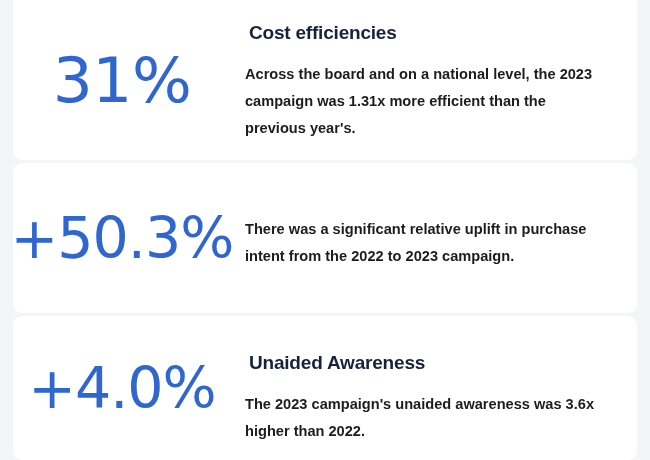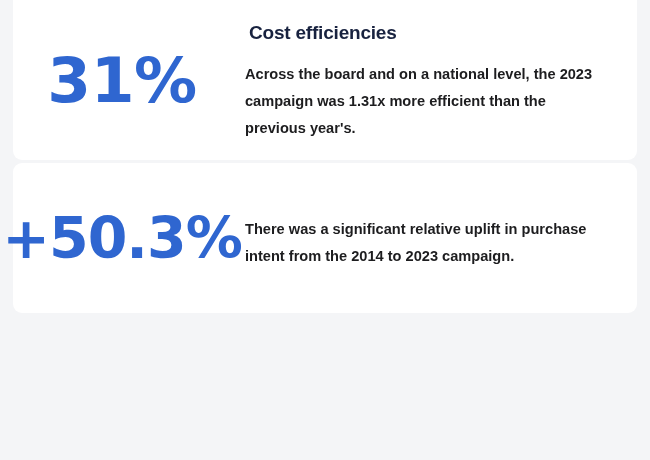--- a/index.html
+++ b/index.html
@@ -47,21 +47,21 @@
     display: flex;
     align-items: center;
     justify-content: center;
     box-sizing: border-box;
     padding-right: 14px;
   }
 
   .stat-figure {
     color: #2f66d0;
     font-family: "DejaVu Sans", sans-serif;
-    font-weight: 700;
+    font-weight: 400;
     letter-spacing: -0.5px;
     line-height: 1;
     white-space: nowrap;
     -webkit-font-smoothing: antialiased;
   }
 
   .card-1 .stat-figure { font-size: 63px; }
   .card-2 .stat-figure { font-size: 57px; letter-spacing: -1px; }
   .card-3 .stat-figure { font-size: 57px; letter-spacing: -1px; }
 
@@ -113,18 +113,27 @@
       <h2 class="stat-heading">Cost efficiencies</h2>
       <p class="stat-desc">Across the board and on a national level, the 2023 campaign was 1.31x more efficient than the previous year's.</p>
     </div>
   </section>
 
   <section class="stat-card card-2">
     <div class="stat-figure-col">
       <div class="stat-figure">+50.3%</div>
     </div>
     <div class="stat-body-col">
-      <p class="stat-desc">There was a significant relative uplift in purchase intent from the 2014 to 2023 campaign.</p>
+      <p class="stat-desc">There was a significant relative uplift in purchase intent from the 2022 to 2023 campaign.</p>
     </div>
   </section>
 
+  <section class="stat-card card-3">
+    <div class="stat-figure-col">
+      <div class="stat-figure">+4.0%</div>
+    </div>
+    <div class="stat-body-col">
+      <h2 class="stat-heading">Unaided Awareness</h2>
+      <p class="stat-desc">The 2023 campaign's unaided awareness was 3.6x higher than 2022.</p>
+    </div>
+  </section>
 
 </div>
 
 </body></html>

